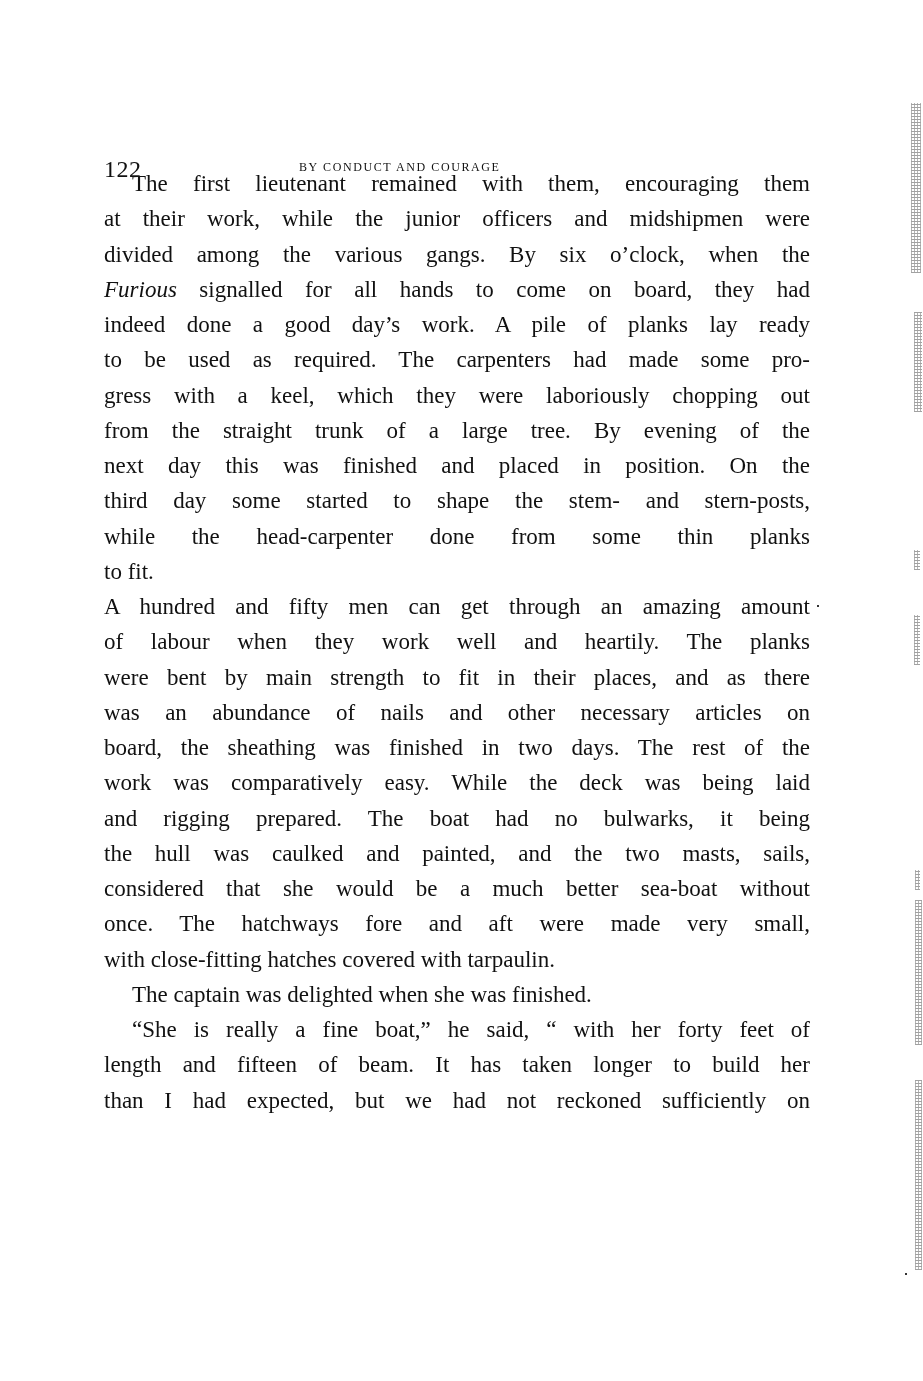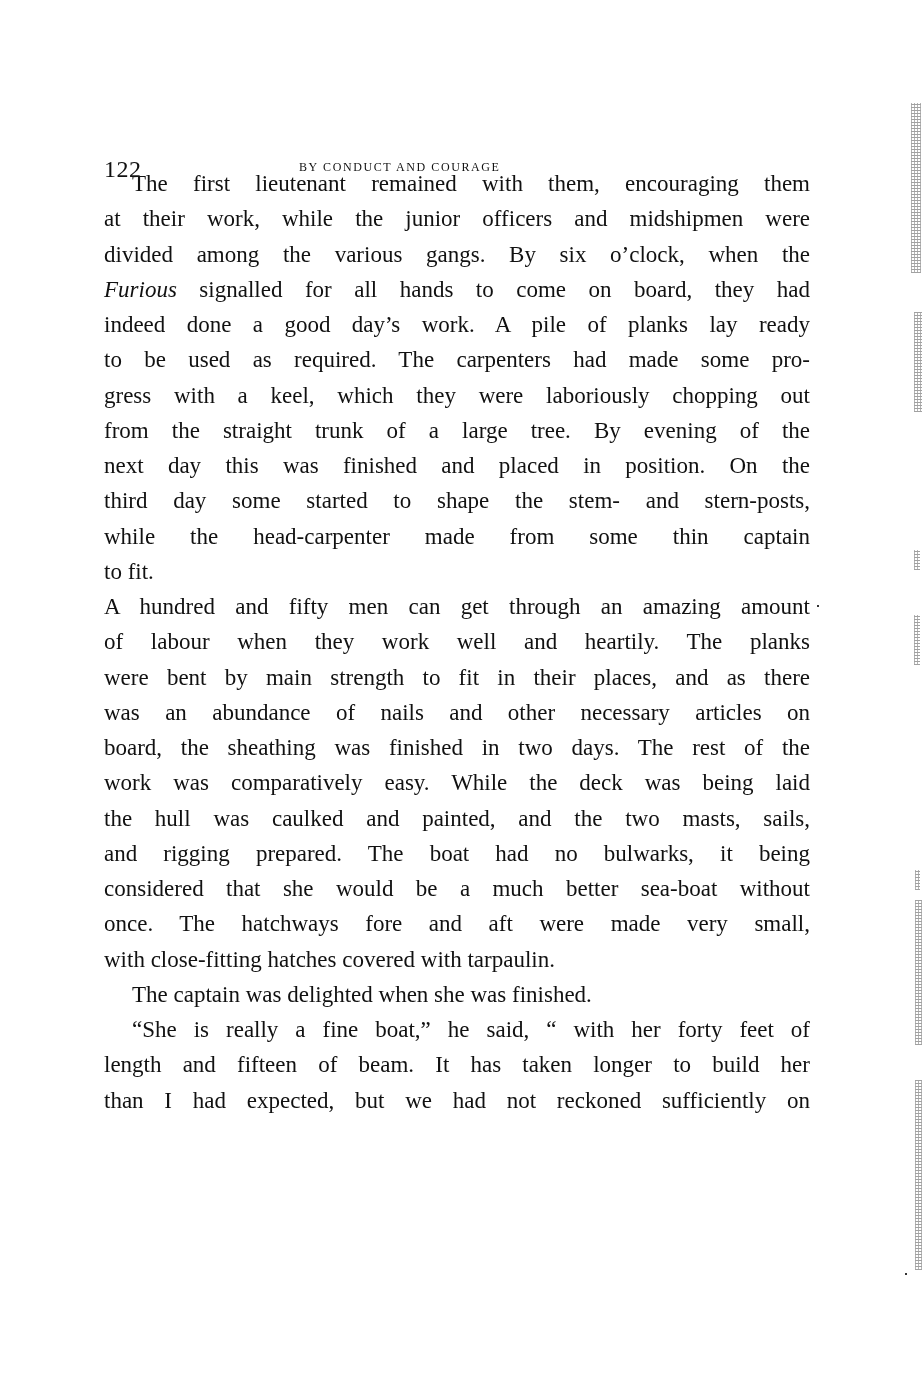--- a/index.html
+++ b/index.html
@@ -97,33 +97,33 @@
       <span class="line indent">The first lieutenant remained with them, encouraging them</span>
       <span class="line">at their work, while the junior officers and midshipmen were</span>
       <span class="line">divided among the various gangs.  By six o’clock, when the</span>
       <span class="line"><i class="italic">Furious</i> <span>signalled for all hands to come on board, they had</span></span>
       <span class="line">indeed done a good day’s work.  A pile of planks lay ready</span>
       <span class="line">to be used as required.  The carpenters had made some pro-</span>
       <span class="line">gress with a keel, which they were laboriously chopping out</span>
       <span class="line">from the straight trunk of a large tree.  By evening of the</span>
       <span class="line">next day this was finished and placed in position.  On the</span>
       <span class="line">third day some started to shape the stem- and stern-posts,</span>
-      <span class="line">while the head-carpenter made from some thin captain</span>
+      <span class="line">while the head-carpenter done from some thin planks</span>
       <span class="line last">to fit.</span>
     </div>
 
     <div>
       <span class="line">A hundred and fifty men can get through an amazing amount</span>
       <span class="line">of labour when they work well and heartily.  The planks</span>
       <span class="line">were bent by main strength to fit in their places, and as there</span>
       <span class="line">was an abundance of nails and other necessary articles on</span>
       <span class="line">board, the sheathing was finished in two days.  The rest of the</span>
       <span class="line">work was comparatively easy.  While the deck was being laid</span>
+      <span class="line">and rigging prepared.  The boat had no bulwarks, it being</span>
       <span class="line">the hull was caulked and painted, and the two masts, sails,</span>
-      <span class="line">and rigging prepared.  The boat had no bulwarks, it being</span>
       <span class="line">considered that she would be a much better sea-boat without</span>
       <span class="line">once.  The hatchways fore and aft were made very small,</span>
       <span class="line last">with close-fitting hatches covered with tarpaulin.</span>
     </div>
 
     <div>
       <span class="line indent last">The captain was delighted when she was finished.</span>
     </div>
 
     <div>

